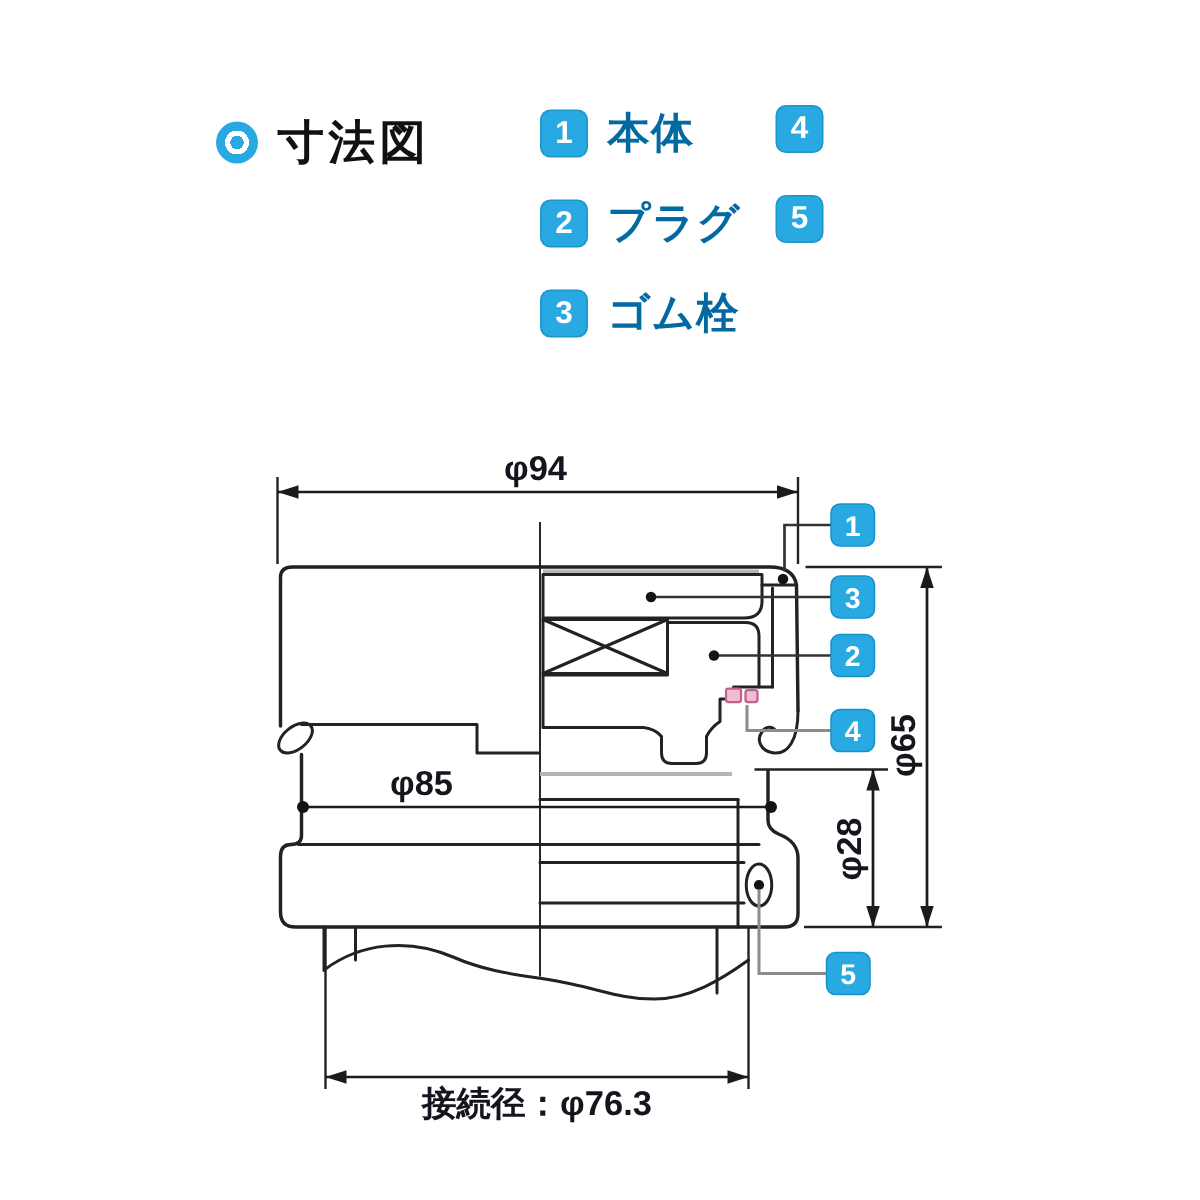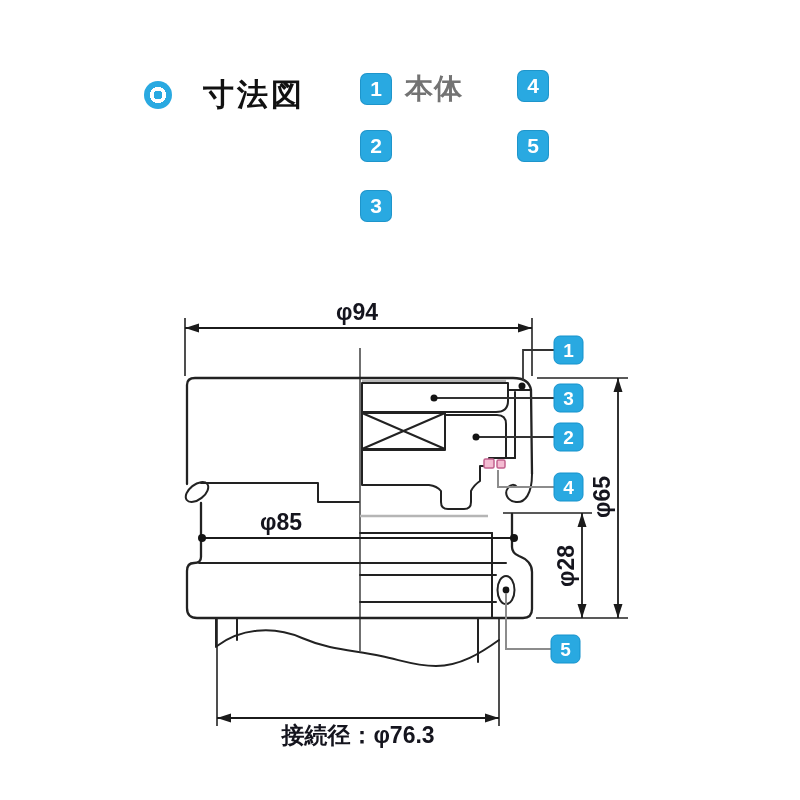--- a/index.html
+++ b/index.html
@@ -2,26 +2,26 @@
 <html style="--accent: #29A9E1;"><head>
 <meta charset="utf-8">
 <style>
   html,body{margin:0;padding:0;background:#ffffff;}
   .stage{position:relative;width:800px;height:800px;background:#ffffff;overflow:hidden;
          font-family:"Liberation Sans","DejaVu Sans",sans-serif;}
   
   .title-row{position:absolute;left:144px;top:74px;display:flex;align-items:center;}
   .donut{width:28px;height:28px;border-radius:50%;
          background:radial-gradient(circle,var(--accent) 0 4.5px,#ffffff 4.5px 8px,var(--accent) 8px 100%);}
-  .title-text{margin-left:31px;font-size:31px;font-weight:bold;color:#111;letter-spacing:3px;}
+  .title-text{margin-left:13px;font-size:31px;font-weight:bold;color:#111;letter-spacing:3px;}
   .legend-item{position:absolute;display:flex;align-items:center;}
   .num-box{width:32px;height:32px;border-radius:7px;background:var(--accent);
            color:#fff;font-size:21px;font-weight:bold;text-align:center;line-height:32px;
            box-shadow:inset 0 0 0 1px rgba(0,90,140,.25);}
-  .legend-label{margin-left:13px;font-size:28px;font-weight:bold;color:#737373;letter-spacing:1px;}
+  .legend-label{margin-left:13px;font-size:28px;font-weight:bold;color:#0369a1;letter-spacing:1px;}
   .li-1{left:360px;top:70px;} .li-2{left:360px;top:130px;} .li-3{left:360px;top:190px;}
   .li-4{left:517px;top:70px;} .li-5{left:517px;top:130px;}
   
   svg{position:absolute;left:0;top:0;}
   .ln{stroke:#222;stroke-width:2;fill:none;stroke-linecap:round;stroke-linejoin:round;}
   .ln-thick{stroke:#222;stroke-width:2.3;fill:none;stroke-linecap:round;stroke-linejoin:round;}
   .ln-thin{stroke:#222;stroke-width:1.6;fill:none;}
   .ln-gray{stroke:#b5b5b5;stroke-width:2.6;fill:none;}
   .dimline{stroke:#1b1b1b;stroke-width:1.8;fill:none;}
   .arrow{fill:#1b1b1b;stroke:none;}
@@ -40,23 +40,25 @@
     <span class="donut"></span>
     <span class="title-text">寸法図</span>
   </div>
 
   <div class="legend-item li-1">
     <span class="num-box">1</span>
     <span class="legend-label">本体</span>
   </div>
   <div class="legend-item li-2">
     <span class="num-box">2</span>
+    <span class="legend-label">プラグ</span>
   </div>
   <div class="legend-item li-3">
     <span class="num-box">3</span>
+    <span class="legend-label">ゴム栓</span>
   </div>
   <div class="legend-item li-4">
     <span class="num-box">4</span>
   </div>
   <div class="legend-item li-5">
     <span class="num-box">5</span>
   </div>
 
   <svg width="800" height="800" viewBox="0 0 800 800">
 

